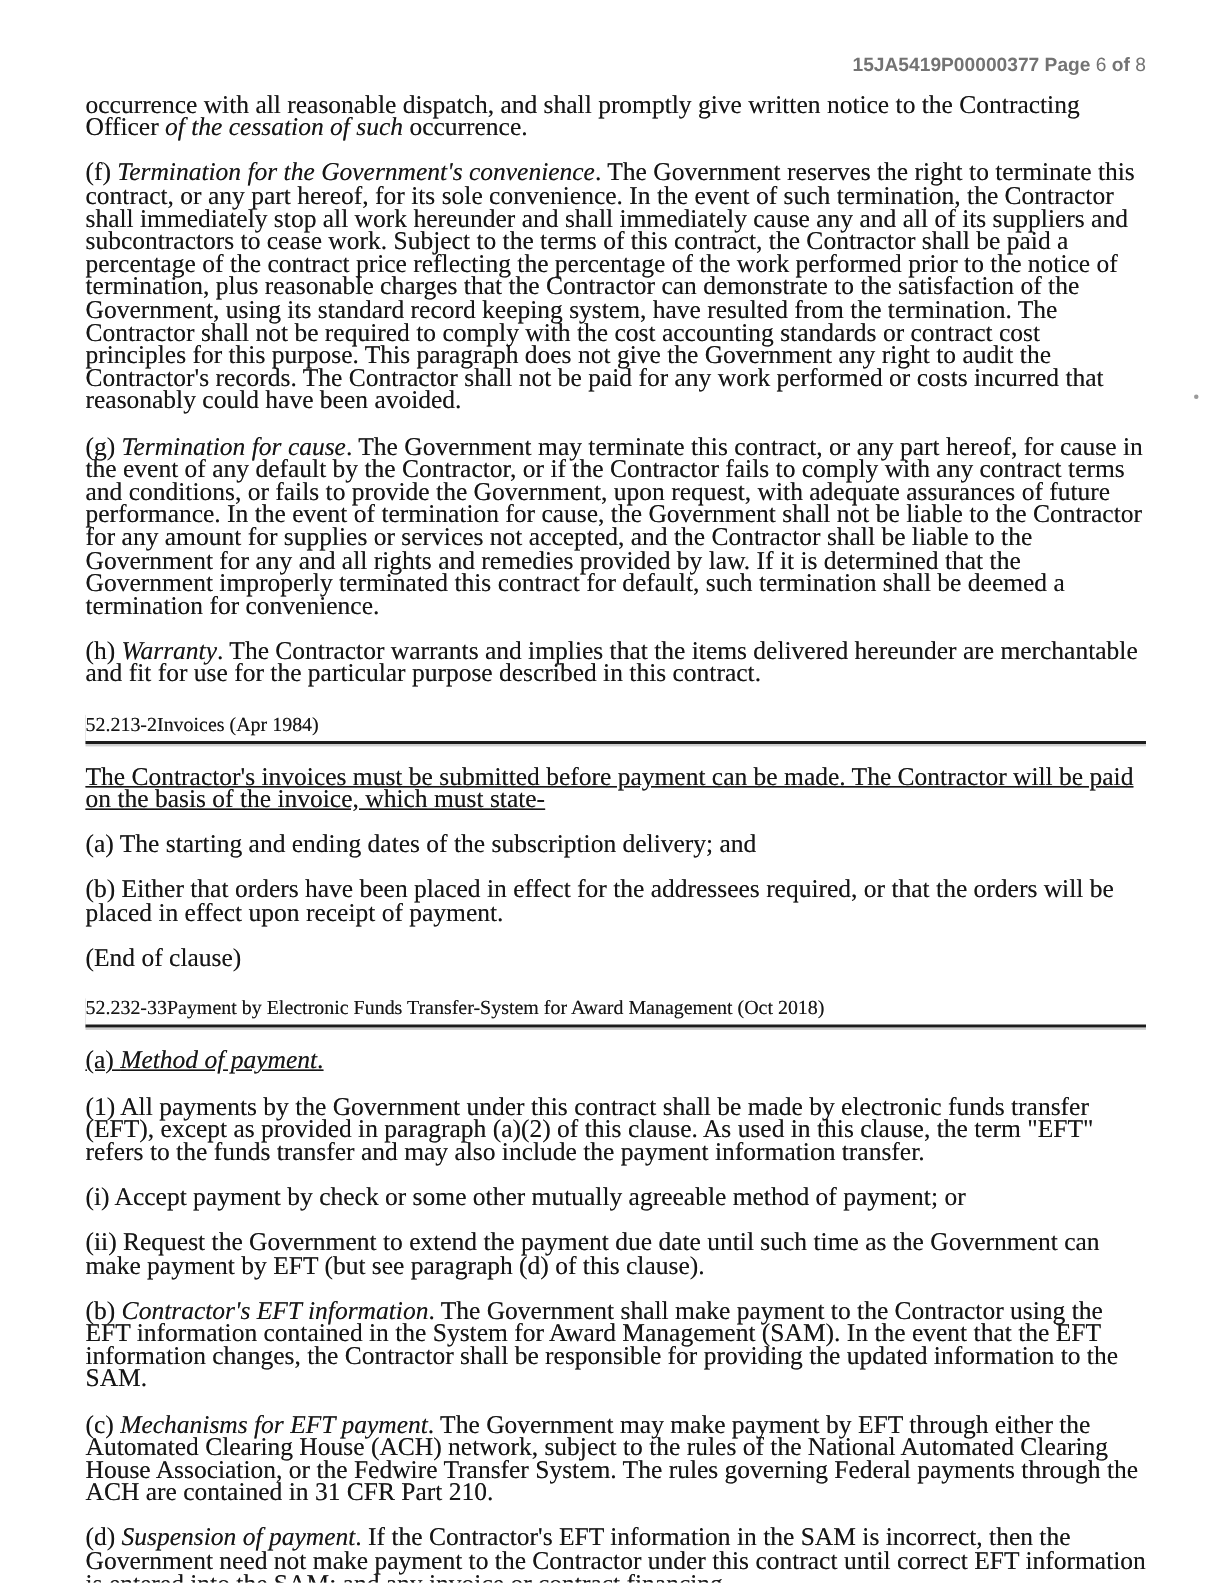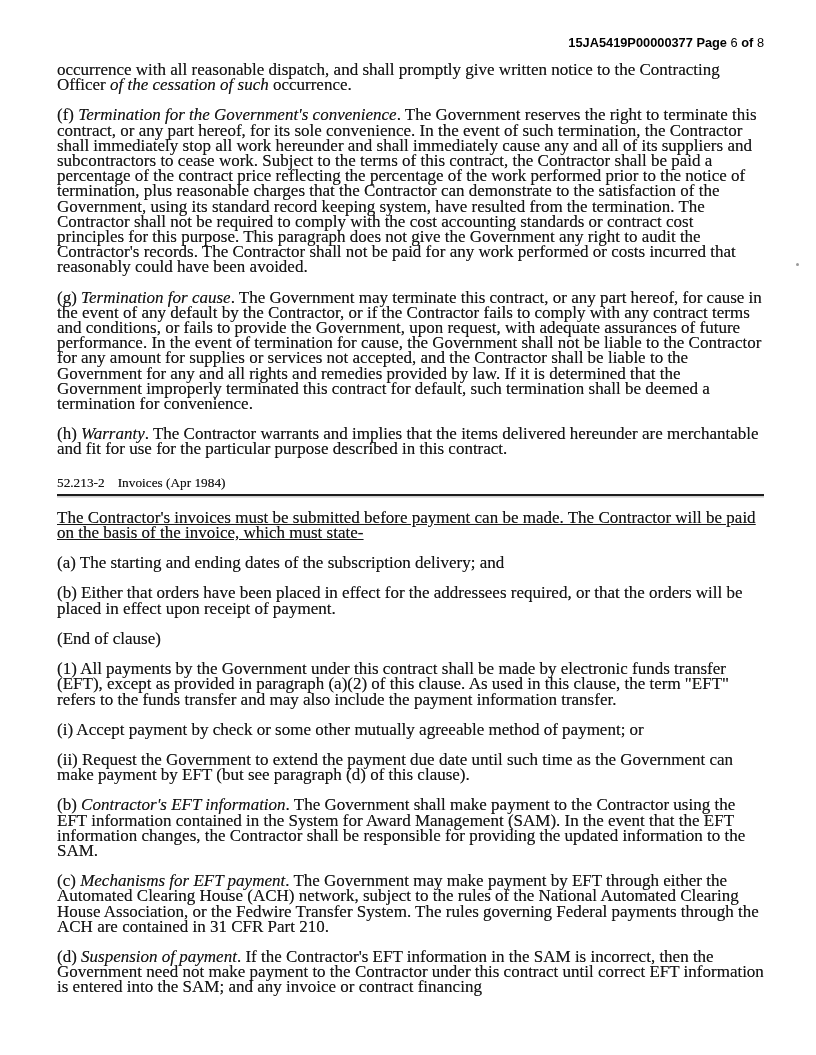--- a/index.html
+++ b/index.html
@@ -17,21 +17,21 @@
     left: 57px;
     top: 0;
     width: 707px;
   }
   .page-header {
     margin-top: 35px;
     text-align: right;
     font-family: "Liberation Sans", sans-serif;
     font-size: 12.8px;
     line-height: 15px;
-    color: #000000;
+    color: #737373;
   }
   .page-header .b { font-weight: 700; }
   .para {
     margin: 15px 0 0 0;
     font-size: 17px;
     line-height: 15.2px;
     text-align: left;
     text-shadow: 0 0 0.35px rgba(10,10,10,0.55);
   }
   .para.first { margin-top: 12px; }
@@ -39,21 +39,21 @@
   .i { font-style: italic; }
   .clause-heading {
     margin-top: 18px;
     font-size: 13.3px;
     line-height: 15.2px;
     padding-bottom: 4px;
     border-bottom: 2.6px solid #1d1d1d;
     box-shadow: 0 1.6px 0 rgba(30,30,30,0.22);
     text-shadow: 0 0 0.35px rgba(10,10,10,0.55);
   }
-  .clause-number { margin-right: 13px; }
+  .clause-number { }
   .scan-dot {
     position: absolute;
     left: 796px;
     top: 263px;
     width: 3px;
     height: 3px;
     border-radius: 50%;
     background: #9a9a9a;
   }
 </style>
@@ -65,20 +65,22 @@
   <main class="doc">
       <p class="para first"><span>occurrence with all reasonable dispatch, and shall promptly give written notice to the Contracting Officer </span><span class="i">of the cessation of such</span><span> occurrence.</span></p>
       <p class="para"><span>(f) </span><span class="i">Termination for the Government's convenience</span><span>. The Government reserves the right to terminate this contract, or any part hereof, for its sole convenience. In the event of such termination, the Contractor shall immediately stop all work hereunder and shall immediately cause any and all of its suppliers and subcontractors to cease work. Subject to the terms of this contract, the Contractor shall be paid a percentage of the contract price reflecting the percentage of the work performed prior to the notice of termination, plus reasonable charges that the Contractor can demonstrate to the satisfaction of the Government, using its standard record keeping system, have resulted from the termination. The Contractor shall not be required to comply with the cost accounting standards or contract cost principles for this purpose. This paragraph does not give the Government any right to audit the Contractor's records. The Contractor shall not be paid for any work performed or costs incurred that reasonably could have been avoided.</span></p>
       <p class="para"><span>(g) </span><span class="i">Termination for cause</span><span>. The Government may terminate this contract, or any part hereof, for cause in the event of any default by the Contractor, or if the Contractor fails to comply with any contract terms and conditions, or fails to provide the Government, upon request, with adequate assurances of future performance. In the event of termination for cause, the Government shall not be liable to the Contractor for any amount for supplies or services not accepted, and the Contractor shall be liable to the Government for any and all rights and remedies provided by law. If it is determined that the Government improperly terminated this contract for default, such termination shall be deemed a termination for convenience.</span></p>
       <p class="para"><span>(h) </span><span class="i">Warranty</span><span>. The Contractor warrants and implies that the items delivered hereunder are merchantable and fit for use for the particular purpose described in this contract.</span></p>
       <div class="clause-heading"><span class="clause-number">52.213-2</span><span>Invoices (Apr 1984)</span></div>
       <p class="para after-heading"><span>The Contractor's invoices must be submitted before payment can be made. The Contractor will be paid on the basis of the invoice, which must state-</span></p>
       <p class="para"><span>(a) The starting and ending dates of the subscription delivery; and</span></p>
       <p class="para"><span>(b) Either that orders have been placed in effect for the addressees required, or that the orders will be placed in effect upon receipt of payment.</span></p>
       <p class="para"><span>(End of clause)</span></p>
+      <div class="clause-heading"><span class="clause-number">52.232-33</span><span>Payment by Electronic Funds Transfer-System for Award Management (Oct 2018)</span></div>
+      <p class="para after-heading"><span>(a) </span><span class="i">Method of payment</span><span>.</span></p>
       <p class="para"><span>(1) All payments by the Government under this contract shall be made by electronic funds transfer (EFT), except as provided in paragraph (a)(2) of this clause. As used in this clause, the term "EFT" refers to the funds transfer and may also include the payment information transfer.</span></p>
       <p class="para"><span>(i) Accept payment by check or some other mutually agreeable method of payment; or</span></p>
       <p class="para"><span>(ii) Request the Government to extend the payment due date until such time as the Government can make payment by EFT (but see paragraph (d) of this clause).</span></p>
       <p class="para"><span>(b) </span><span class="i">Contractor's EFT information</span><span>. The Government shall make payment to the Contractor using the EFT information contained in the System for Award Management (SAM). In the event that the EFT information changes, the Contractor shall be responsible for providing the updated information to the SAM.</span></p>
       <p class="para"><span>(c) </span><span class="i">Mechanisms for EFT payment</span><span>. The Government may make payment by EFT through either the Automated Clearing House (ACH) network, subject to the rules of the National Automated Clearing House Association, or the Fedwire Transfer System. The rules governing Federal payments through the ACH are contained in 31 CFR Part 210.</span></p>
       <p class="para"><span>(d) </span><span class="i">Suspension of payment</span><span>. If the Contractor's EFT information in the SAM is incorrect, then the Government need not make payment to the Contractor under this contract until correct EFT information is entered into the SAM; and any invoice or contract financing</span></p>
     </main>
 </div>
 <div class="scan-dot"></div>
 

